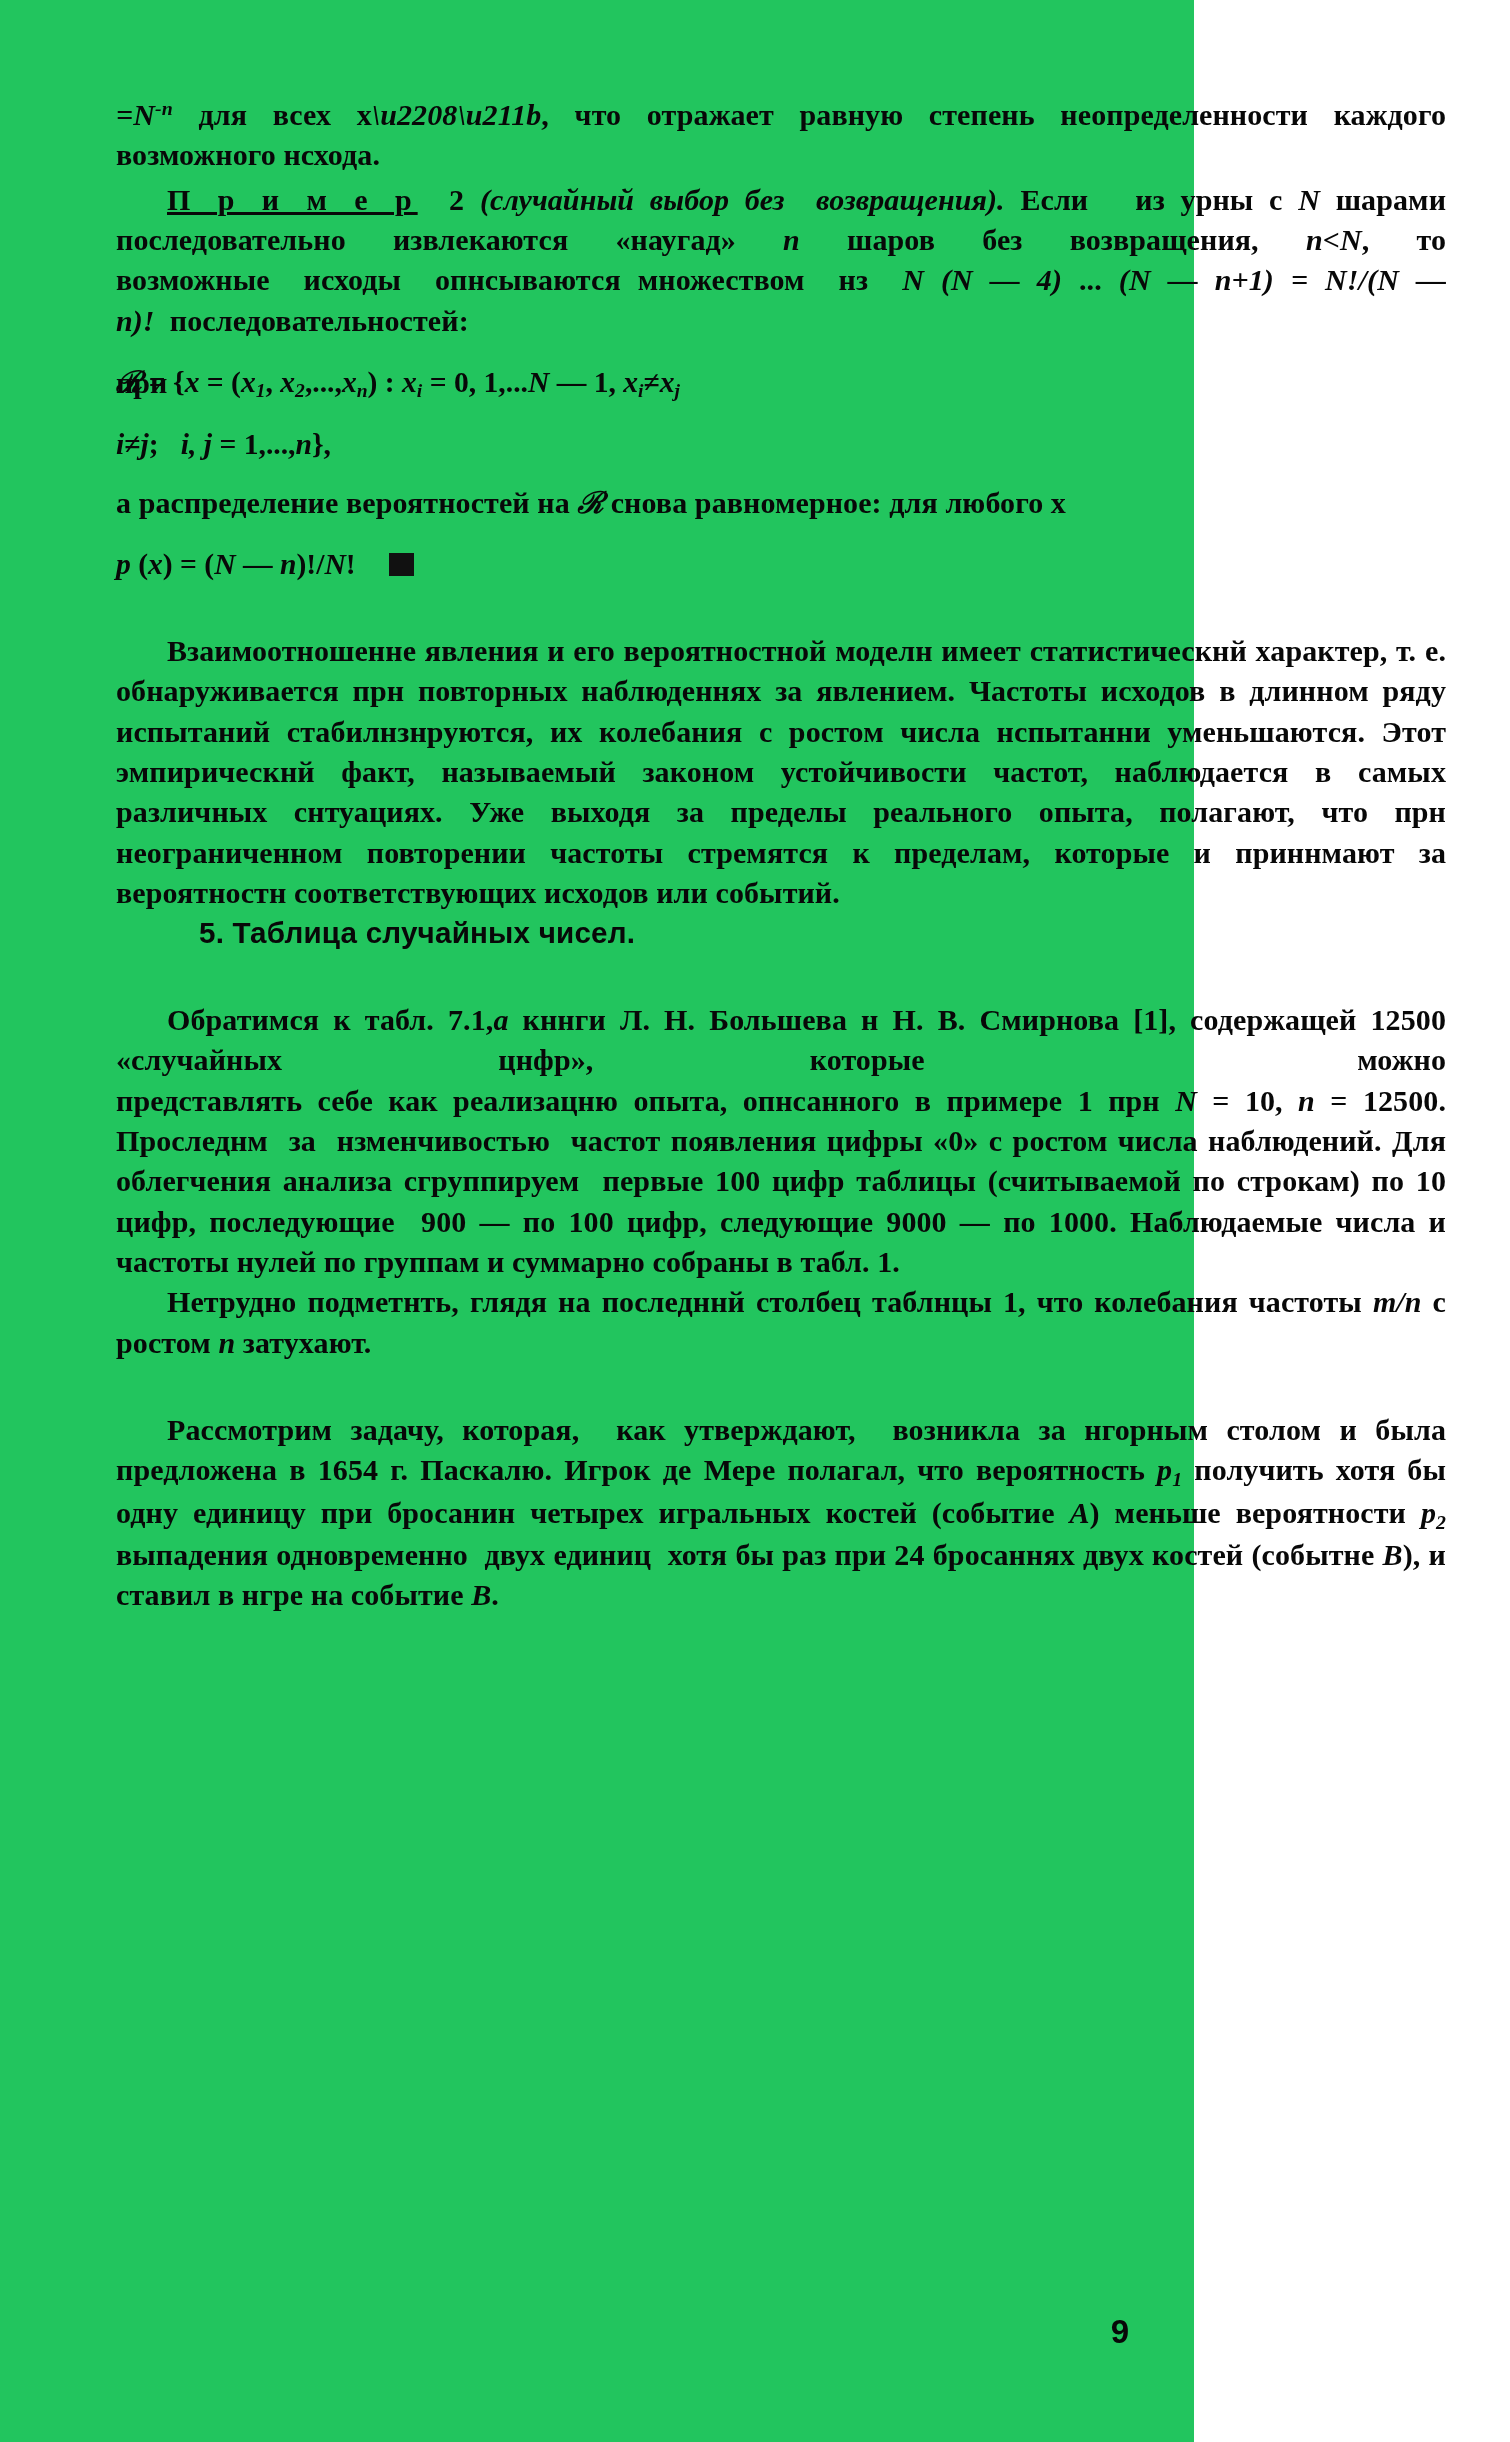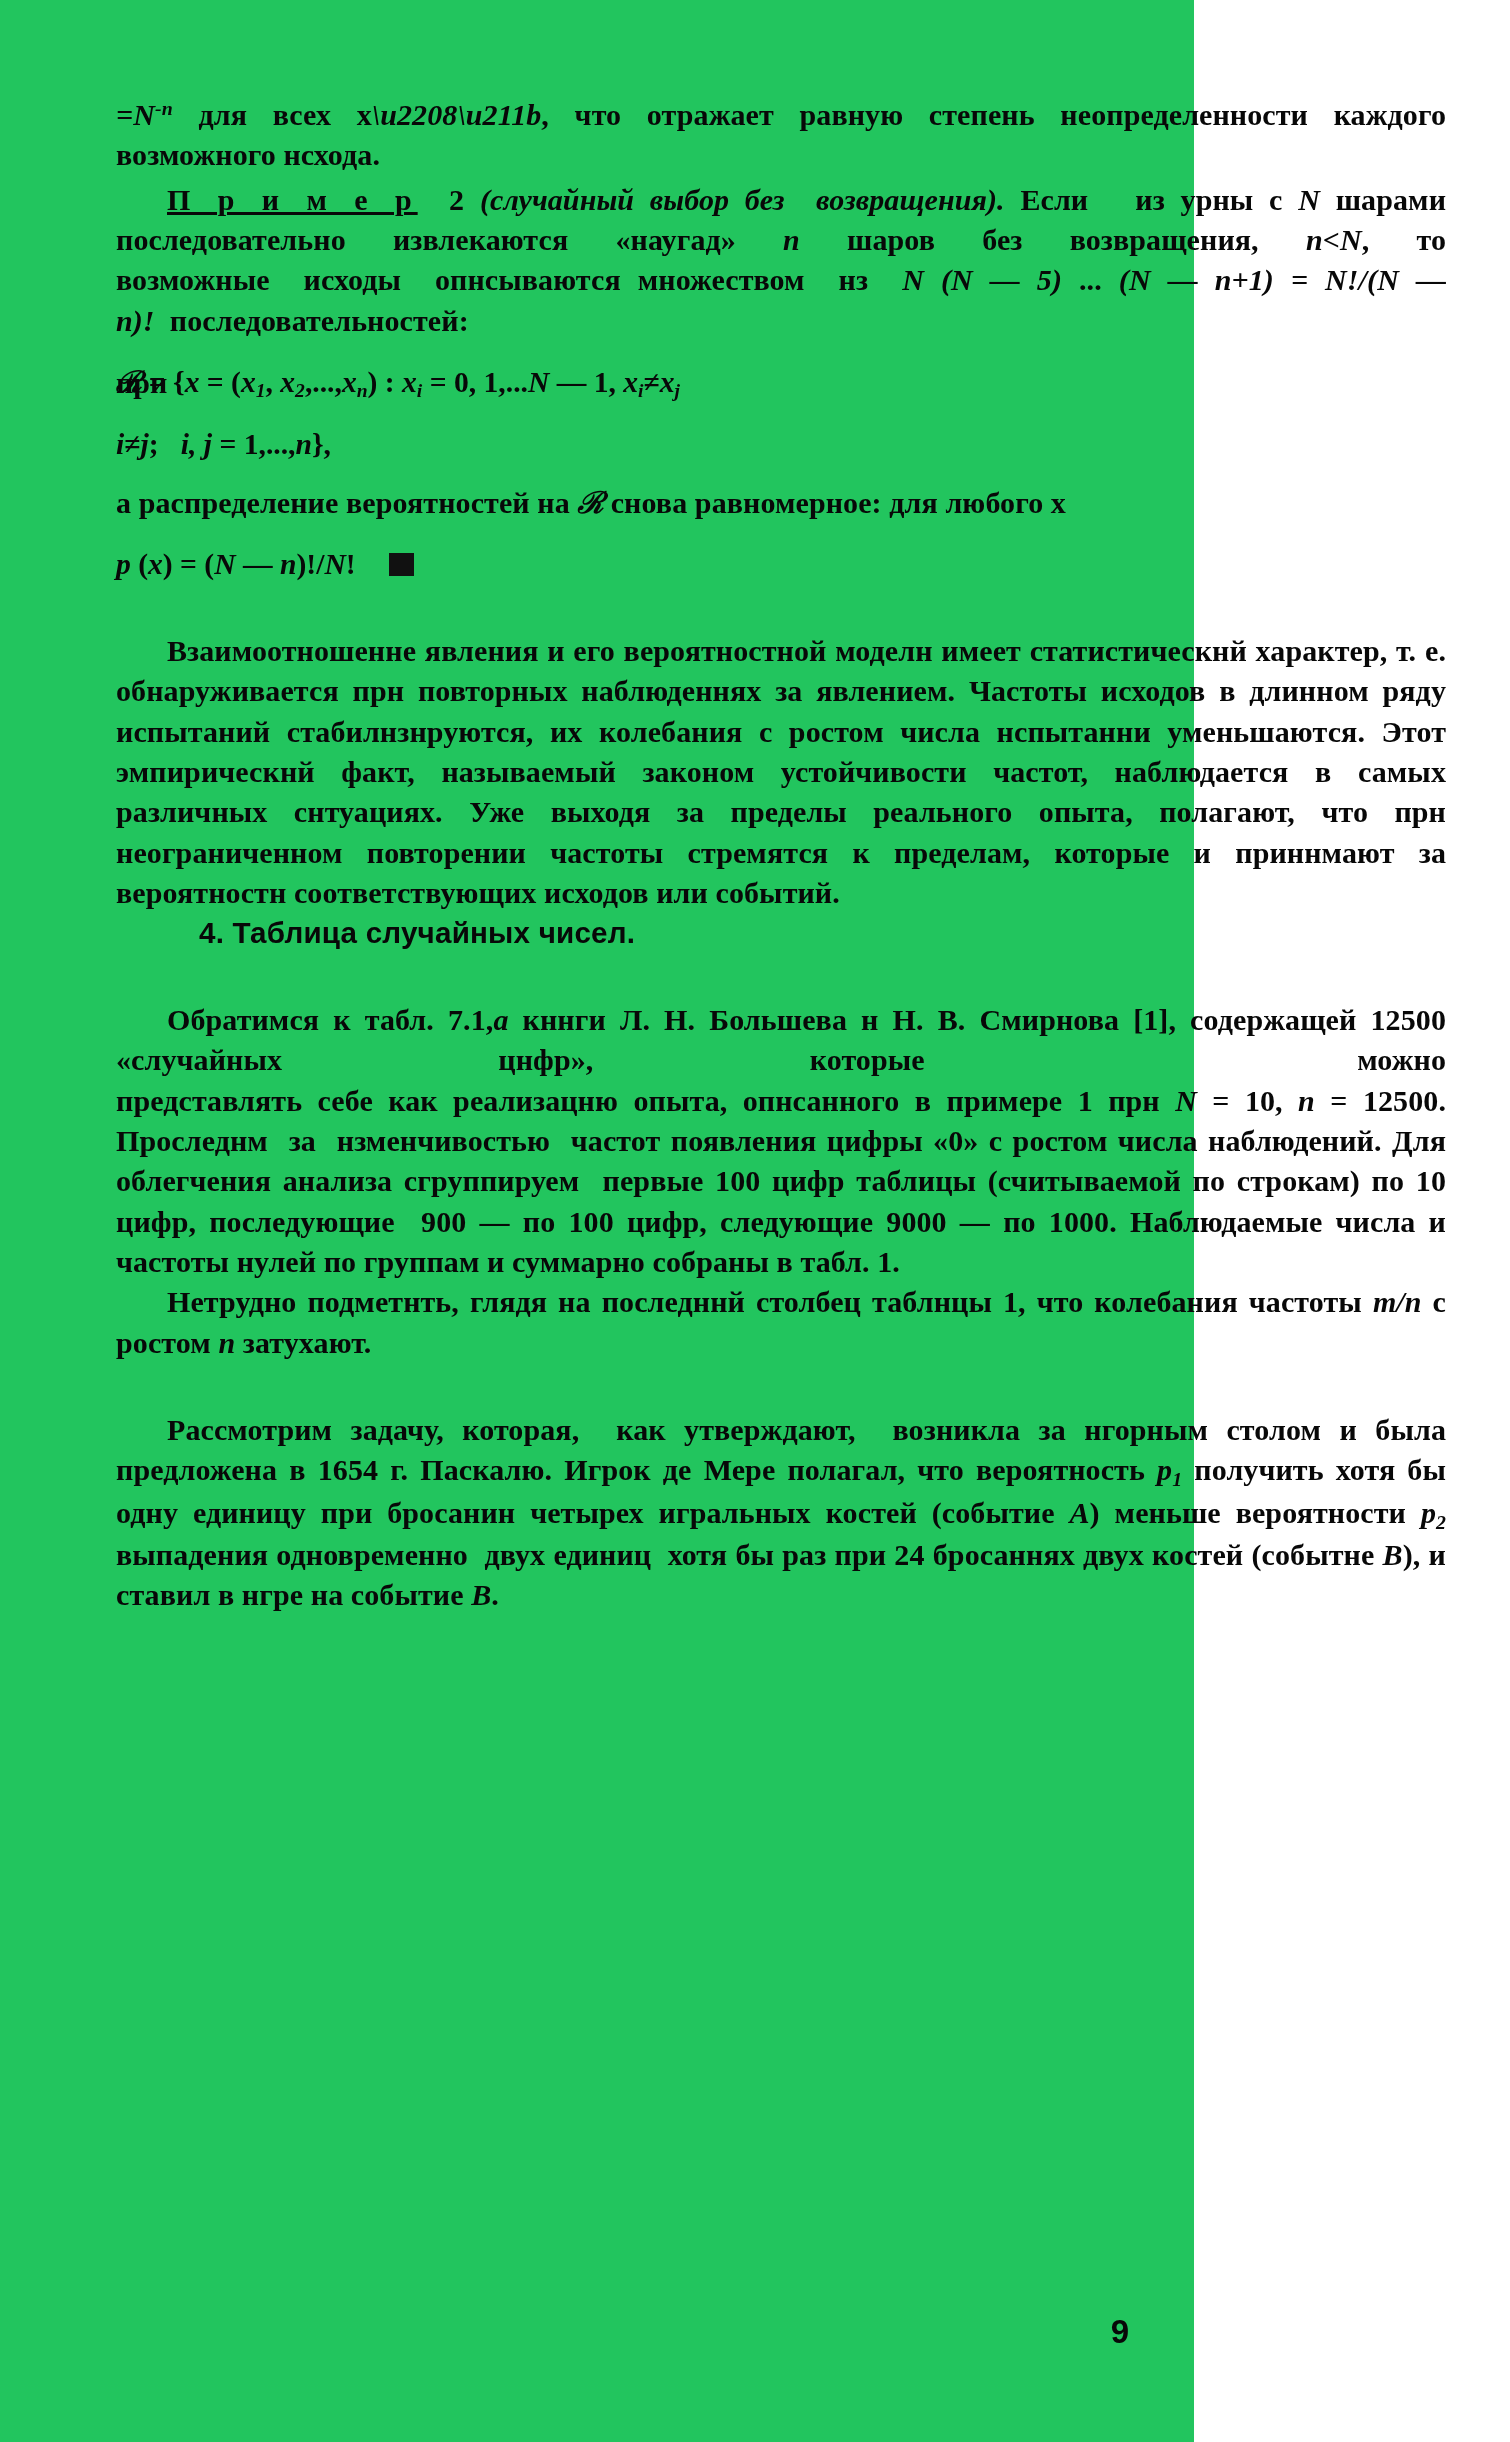--- a/index.html
+++ b/index.html
@@ -119,21 +119,21 @@
 <div class="page">
   <div class="content">
 
     <p class="noindent">
       <span class="mathit">=N<span class="sup">-n</span></span> для всех x<span class="mathit">\u2208\u211b</span>, что отражает равную степень неопределенности каждого возможного нсхода.
     </p>
 
     <p class="indent gap-sm">
       <span class="spaced">П р и м е р</span>&nbsp;&nbsp;2 <span class="it">(случайный выбор без&nbsp;&nbsp;возвращения).</span> Если&nbsp;&nbsp;&nbsp;из
       урны с <span class="mathit">N</span> шарами последовательно извлекаются «наугад» <span class="mathit">n</span> шаров без возвращения, <span class="mathit">n&lt;N</span>, то возможные&nbsp;&nbsp;исходы&nbsp;&nbsp;опнсываются
-      множеством&nbsp;&nbsp;нз&nbsp;&nbsp;<span class="mathit">N (N — 5)</span> ... <span class="mathit">(N — n+1) = N!/(N — n)!</span>&nbsp;&nbsp;последовательностей:
+      множеством&nbsp;&nbsp;нз&nbsp;&nbsp;<span class="mathit">N (N — 4)</span> ... <span class="mathit">(N — n+1) = N!/(N — n)!</span>&nbsp;&nbsp;последовательностей:
     </p>
 
     <div class="display dwrap">
       <span class="left-word">при</span>
       <span class="mathline">
         <span class="script-x">ℛ</span> = {<span class="mathit">x</span> = (<span class="mathit">x<span class="sub">1</span></span>, <span class="mathit">x<span class="sub">2</span></span>,...,<span class="mathit">x<span class="sub">n</span></span>) : <span class="mathit">x<span class="sub">i</span></span> = 0, 1,...<span class="mathit">N</span> — 1, <span class="mathit">x<span class="sub">i</span></span>≠<span class="mathit">x<span class="sub">j</span></span>
       </span>
     </div>
 
     <div class="display">
@@ -148,21 +148,21 @@
 
     <div class="display">
       <span class="mathline">
         <span class="mathit">p</span> (<span class="mathit">x</span>) = (<span class="mathit">N</span> — <span class="mathit">n</span>)!/<span class="mathit">N</span>!
       </span>
       <span class="blacksq"></span>
     </div>
 
     <p class="indent gap-lg">Взаимоотношенне явления и его вероятностной моделн имеет статистическнй характер, т. е. обнаруживается прн повторных наблюденнях за явлением. Частоты исходов в длинном ряду испытаний стабилнзнруются, их колебания с ростом числа нспытанни уменьшаются. Этот эмпирическнй факт, называемый законом устойчивости частот, наблюдается в самых различных снтуациях. Уже выходя за пределы реального опыта, полагают, что прн неограниченном повторении частоты стремятся к пределам, которые и приннмают за вероятностн соответствующих исходов или событий.</p>
 
-    <p class="section-head gap-xl">4. Таблица случайных чисел.</p>
+    <p class="section-head gap-xl">5. Таблица случайных чисел.</p>
 
     <p class="indent gap-lg">
       Обратимся к табл. 7.1,<span class="mathit">а</span> кннги Л. Н. Большева н Н. В. Смирнова [1], содержащей 12500 «случайных цнфр», которые&nbsp;&nbsp;можно
       представлять&nbsp;себе&nbsp;как&nbsp;реализацню&nbsp;опыта,&nbsp;опнсанного&nbsp;в&nbsp;примере 1 прн <span class="mathit">N</span> = 10, <span class="mathit">n</span> = 12500. Проследнм&nbsp;&nbsp;за&nbsp;&nbsp;нзменчивостью&nbsp;&nbsp;частот
       появления цифры «0» с ростом числа наблюдений. Для облегчения анализа сгруппируем&nbsp;&nbsp;первые 100 цифр таблицы (считываемой по строкам) по 10 цифр, последующие&nbsp;&nbsp;900 — по 100 цифр, следующие 9000 — по 1000. Наблюдаемые числа и частоты нулей по группам и суммарно собраны в табл. 1.
     </p>
 
     <p class="indent">
       Нетрудно подметнть, глядя на последннй столбец таблнцы 1, что колебания частоты <span class="mathit">m/n</span> с ростом <span class="mathit">n</span> затухают.
     </p>

